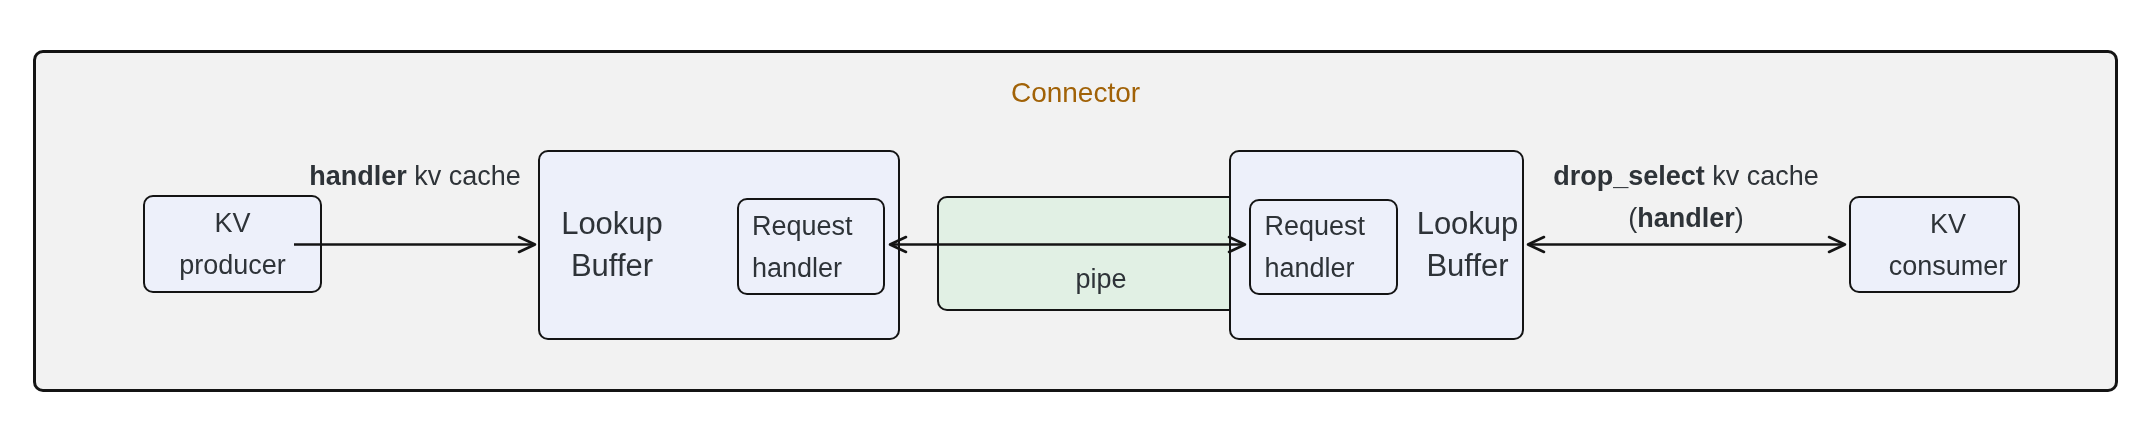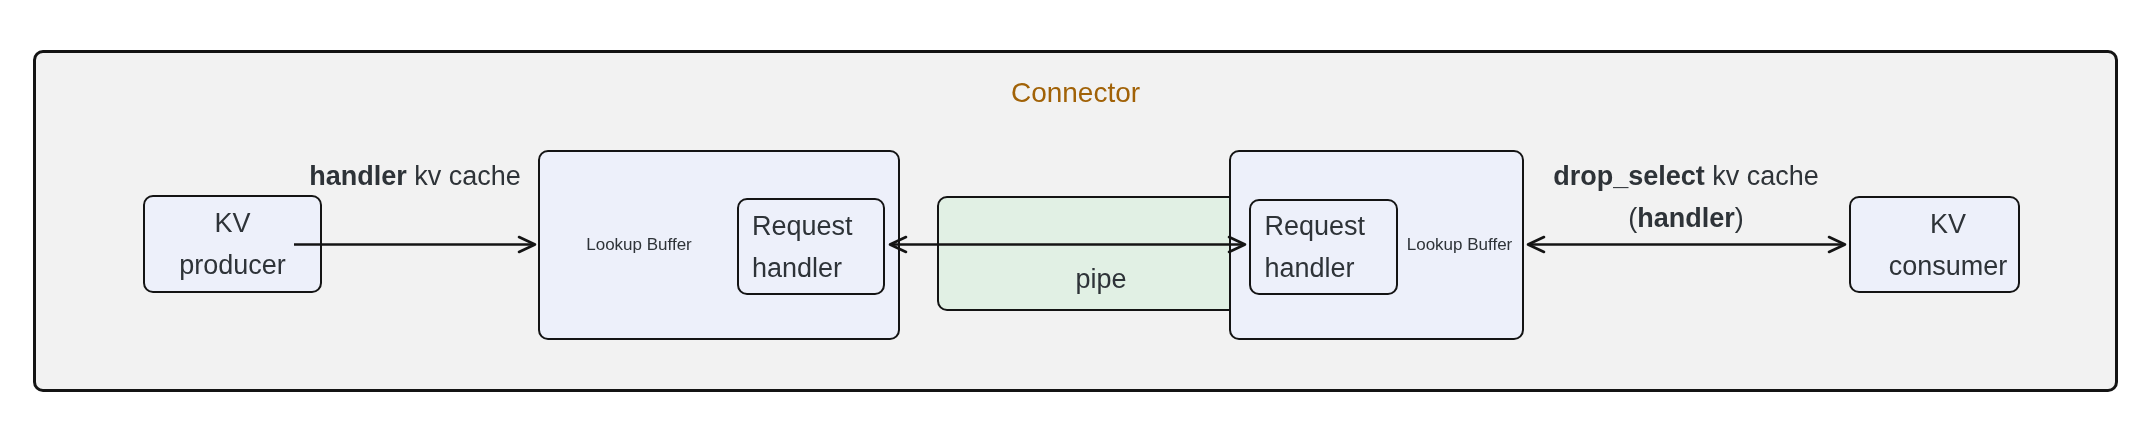--- a/index.html
+++ b/index.html
@@ -56,24 +56,25 @@
     box-sizing: border-box;
   }
   #lookup-buffer-left  { left: 538px;  top: 150px; width: 362px; height: 190px; }
   #lookup-buffer-right { left: 1229px; top: 150px; width: 295px; height: 190px; }
 
   .buffer-label-area {
     position: absolute;
     top: 0; bottom: 0;
     display: flex;
     align-items: center;
-    justify-content: center;
+    justify-content: flex-start;
     text-align: center;
-    font-size: 17px;
+    font-size: 31px;
     line-height: 42px;
+    margin-left: 16px;
   }
   #lookup-buffer-left  .buffer-label-area { left: 0; width: 198px; }
   #lookup-buffer-right .buffer-label-area { left: 166px; right: 0; }
   .buffer-label-area .lbl { width: 112px; }
 
   .handler {
     position: absolute;
     background: #edf0fa;
     border: 2.5px solid #141414;
     border-radius: 10px;

